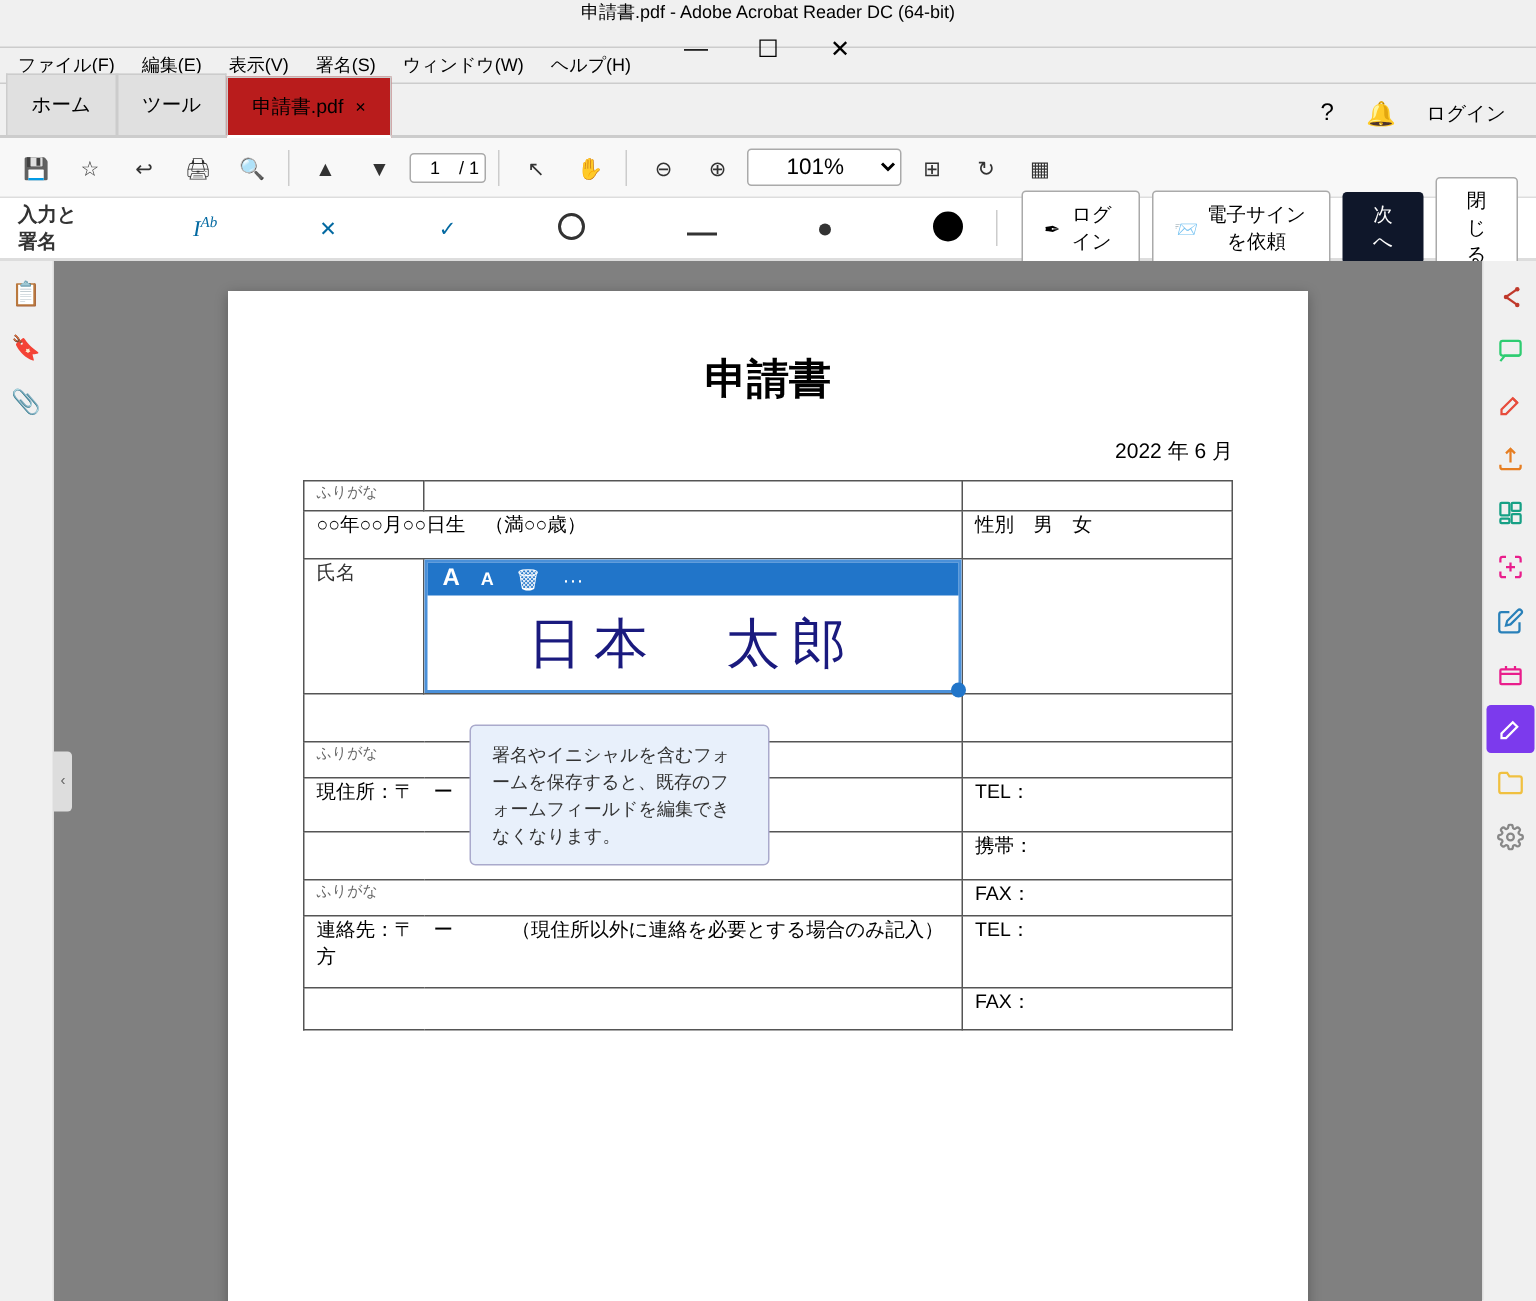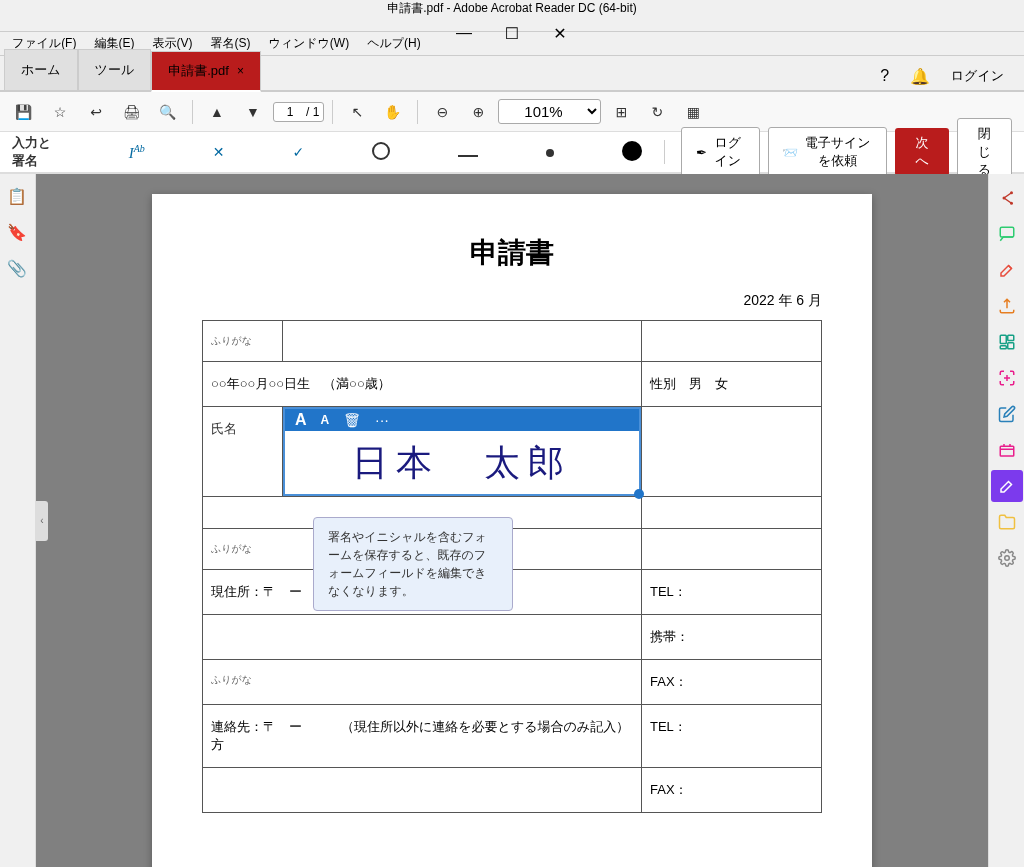--- a/index.html
+++ b/index.html
@@ -135,21 +135,21 @@
     .sign-right { margin-left: auto; display: flex; gap: 8px; align-items: center; }
     .btn-sign-self {
       padding: 6px 14px; border: 1px solid #aaa; background: #fff;
       border-radius: 3px; cursor: pointer; font-size: 13px; display: flex; align-items: center; gap: 4px;
     }
     .btn-sign-request {
       padding: 6px 14px; border: 1px solid #aaa; background: #fff;
       border-radius: 3px; cursor: pointer; font-size: 13px; display: flex; align-items: center; gap: 4px;
     }
     .btn-next {
-      padding: 6px 20px; border: none; background: #b91c1c;
+      padding: 6px 20px; border: none; background: #0f172a;
       color: #fff; border-radius: 3px; cursor: pointer; font-size: 13px;
     }
     .btn-close-sign {
       padding: 6px 20px; border: 1px solid #aaa; background: #fff;
       border-radius: 3px; cursor: pointer; font-size: 13px;
     }
 
     
     .main-layout {
       display: flex;
@@ -224,21 +224,21 @@
     }
 
     
     .form-table {
       width: 100%;
       border-collapse: collapse;
       font-size: 13px;
     }
     .form-table td {
       border: 1px solid #555;
-      padding: 13px 8px;
+      padding: 0 8px;
       vertical-align: top;
     }
     .furigana-label {
       font-size: 10px; color: #666;
     }
     .field-label { font-size: 13px; color: #333; }
     .signature-box {
       position: absolute;
       top: 0; left: 0; right: 0; bottom: 0;
       border: 2px solid #4a90d9;

